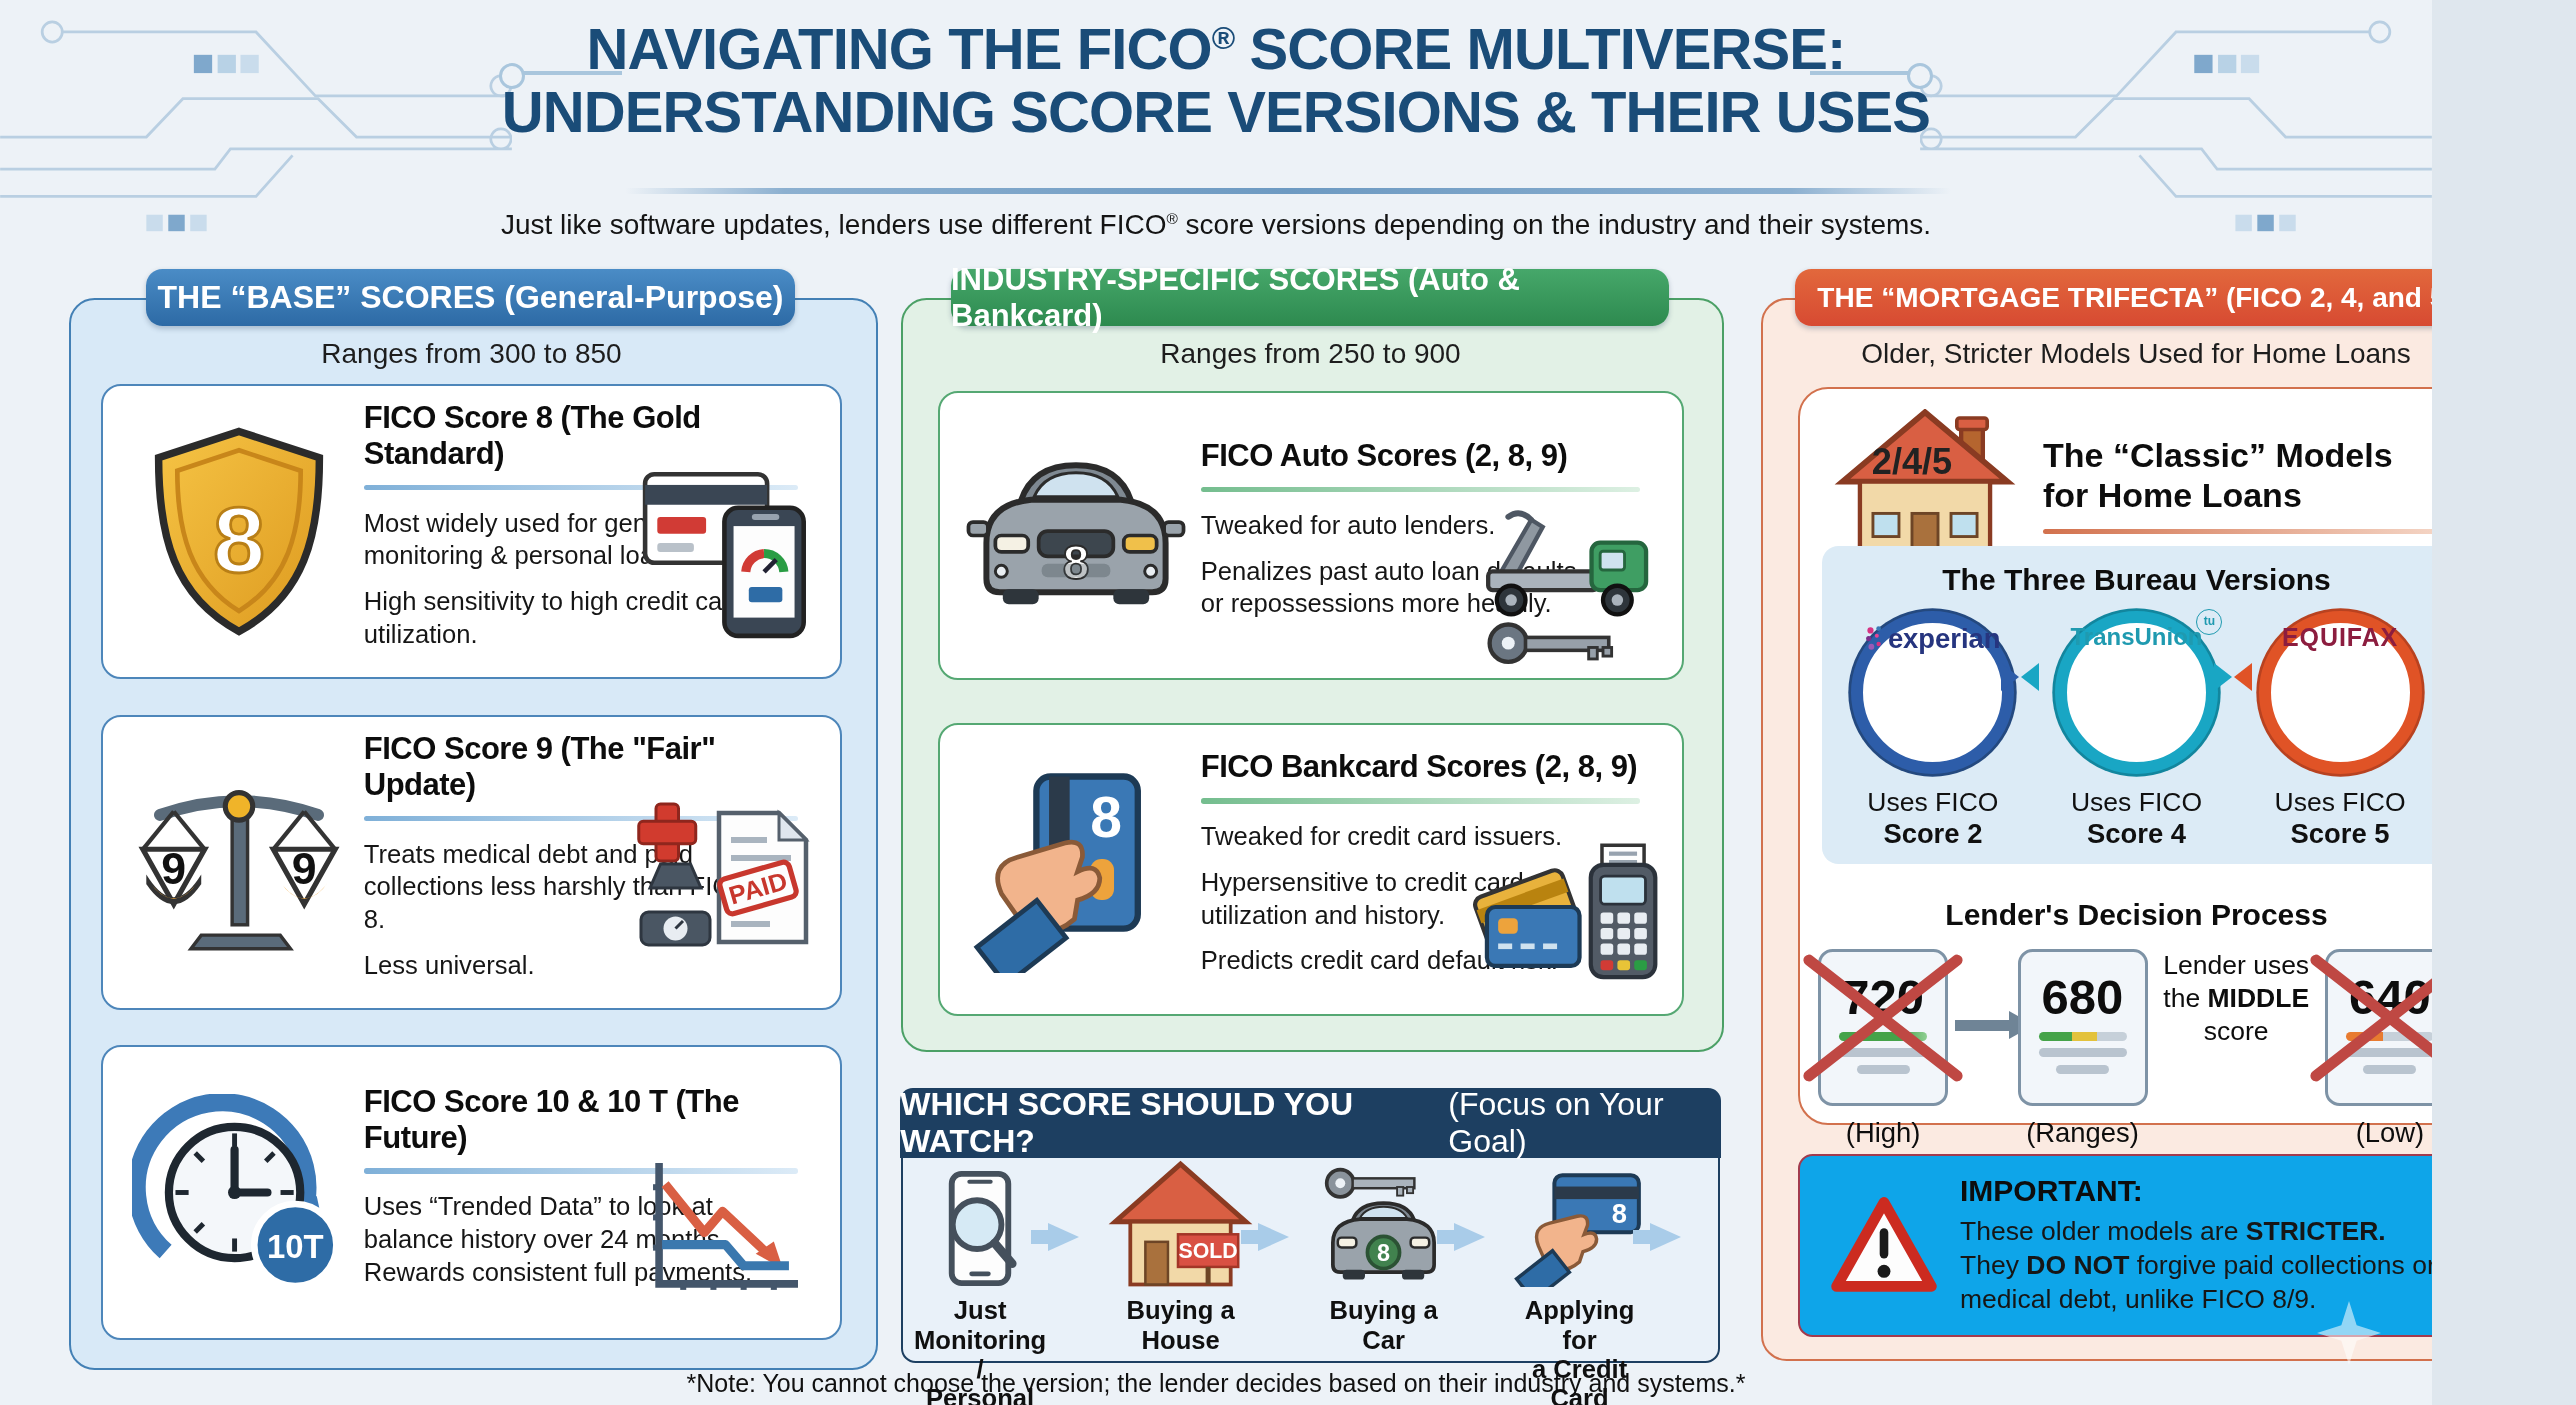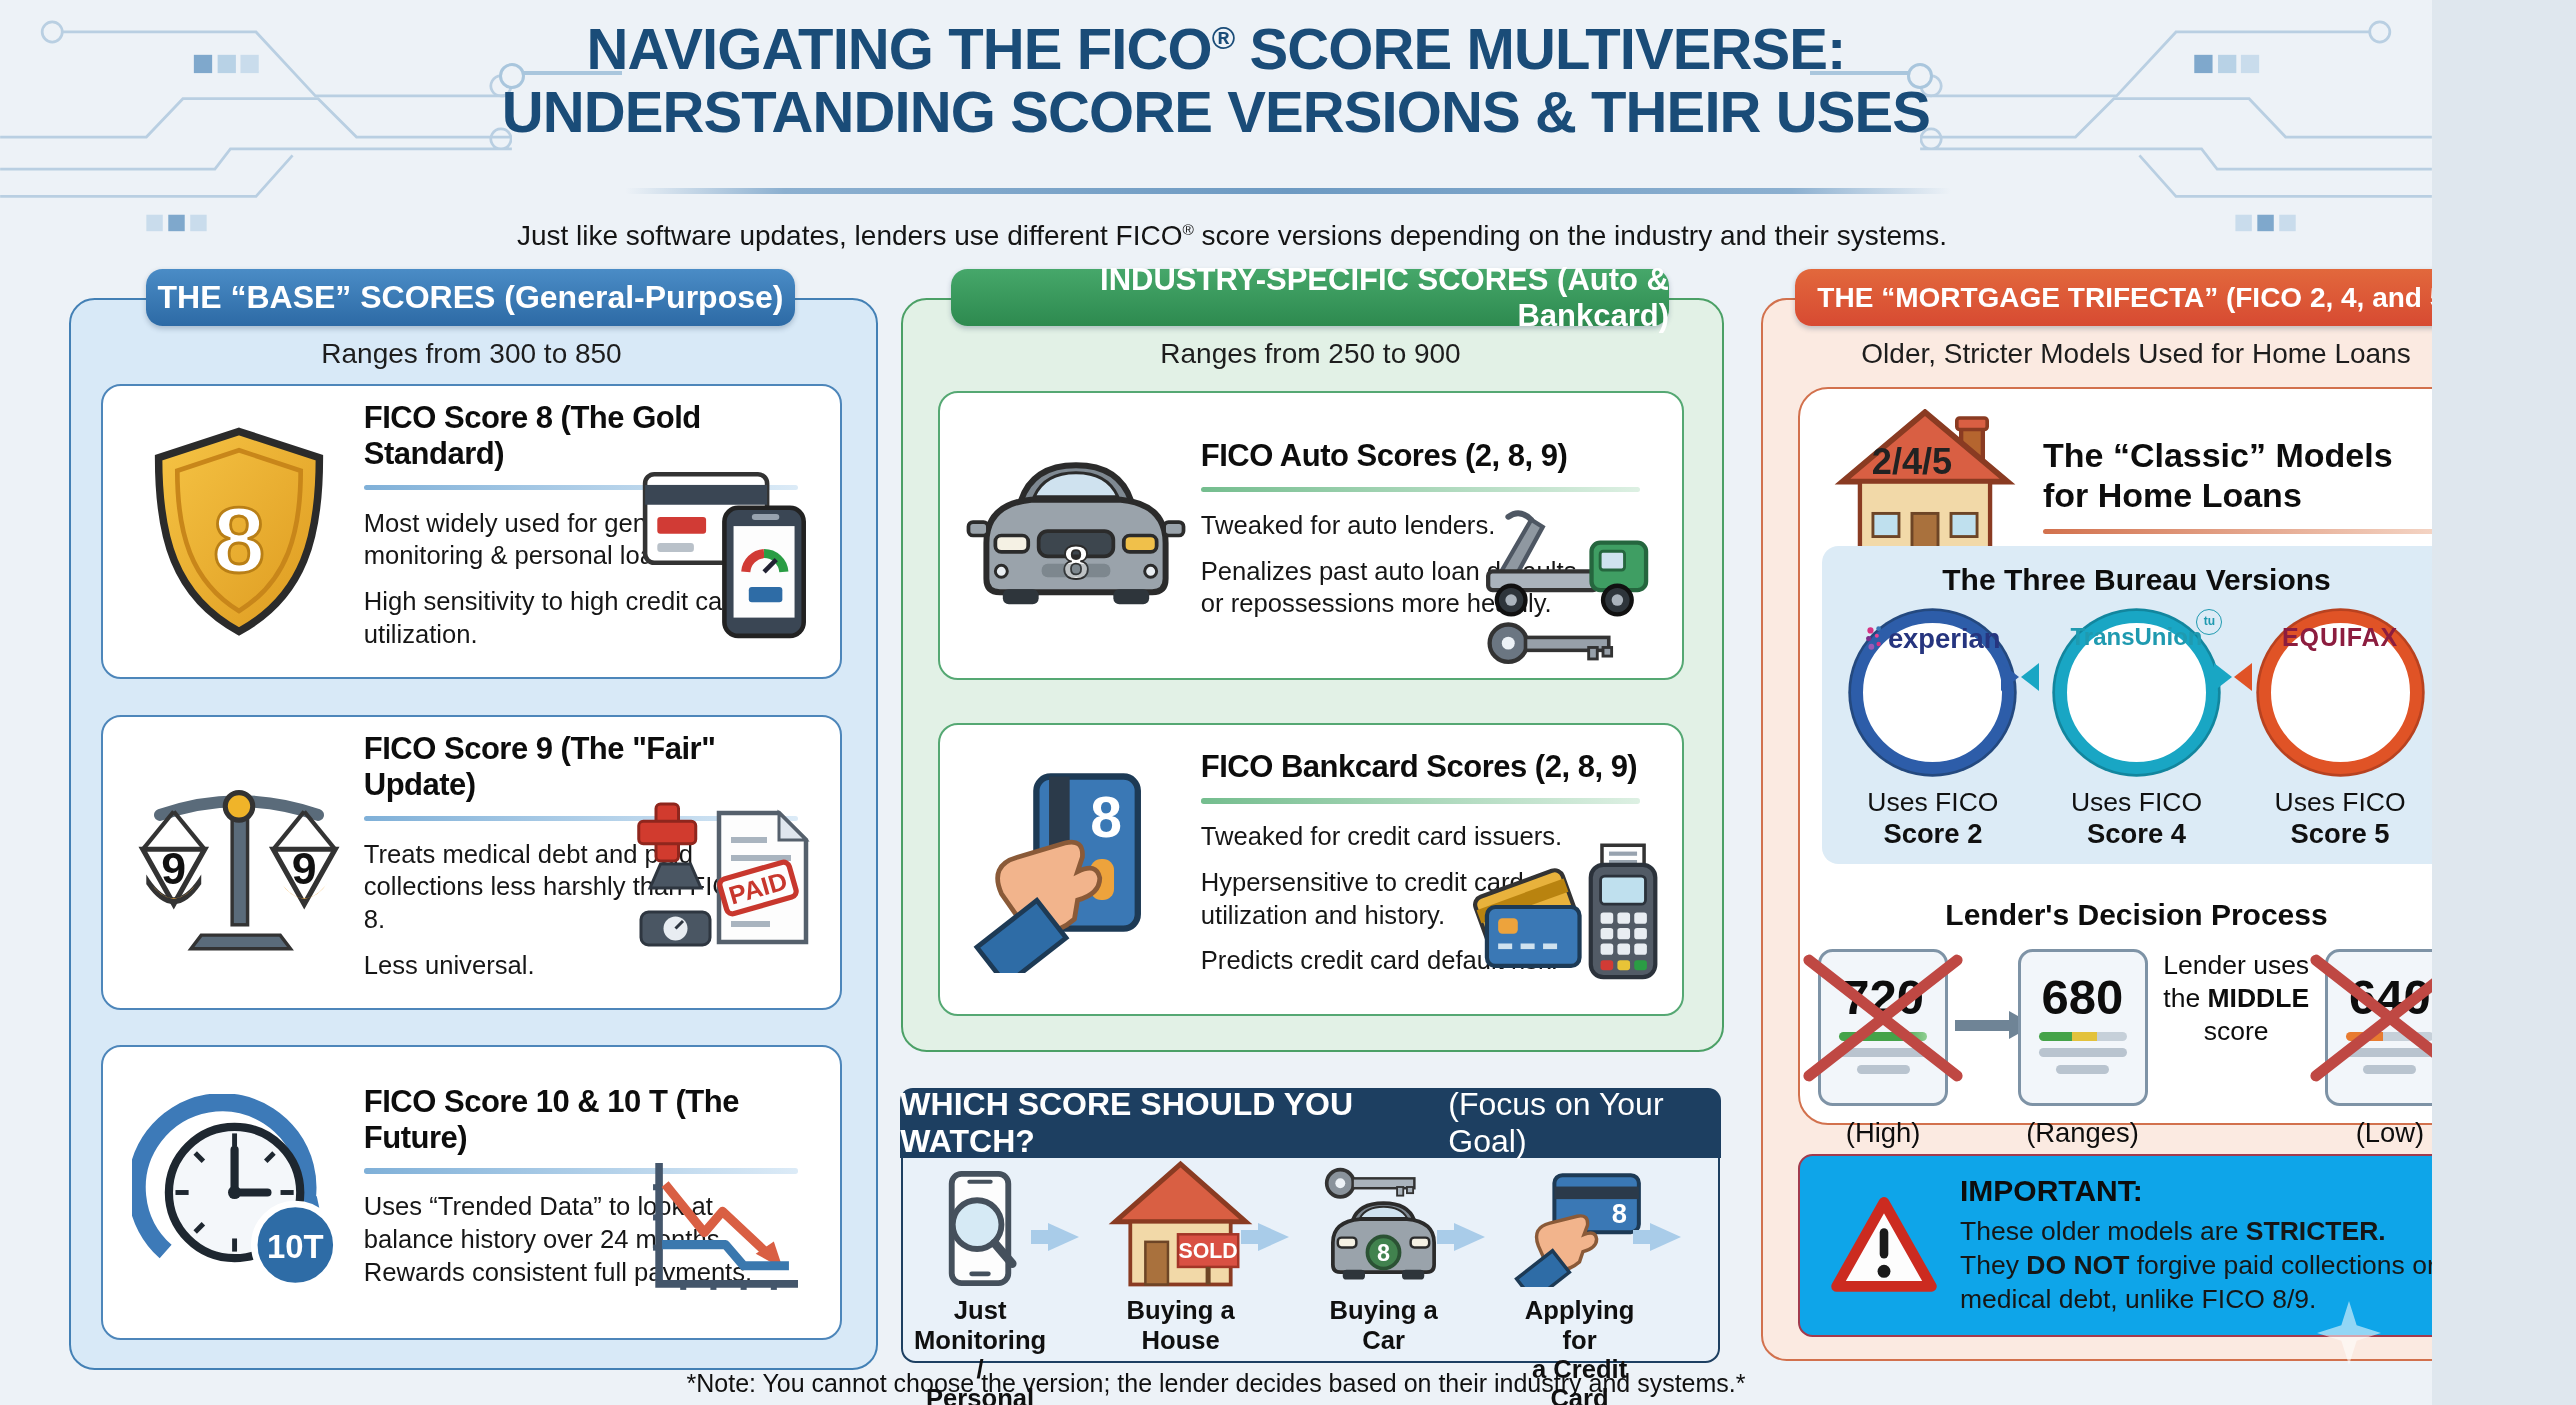--- a/index.html
+++ b/index.html
@@ -12,31 +12,31 @@
   .circuit.right{right:0;}
   
   .title-wrap{position:absolute;top:16.5px;left:0;width:100%;text-align:center;}
   .title-line{font-size:58px;line-height:1.1;font-weight:700;color:#1a4c78;letter-spacing:-0.9px;}
   .title-flank{position:absolute;top:71px;width:110px;height:3.7px;background:#a9c6dd;}
   .title-flank .dot{position:absolute;top:-8.2px;width:20px;height:20px;border:3.7px solid #a9c6dd;border-radius:50%;background:#edf2f7;}
   .flank-l{left:512px;} .flank-l .dot{left:-12.8px;}
   .flank-r{right:512px;} .flank-r .dot{right:-12.8px;}
   .title-divider{position:absolute;top:188px;left:625px;width:1326px;height:5.5px;border-radius:2.7px;
     background:linear-gradient(90deg,rgba(140,176,208,0),#8cb0d0 12%,#6d9ac2 50%,#8cb0d0 88%,rgba(140,176,208,0));}
-  .subtitle{position:absolute;top:220px;left:0;width:100%;text-align:center;font-size:28px;color:#141414;padding-left:16px;}
+  .subtitle{position:absolute;top:209px;left:0;width:100%;text-align:center;font-size:28px;color:#141414;}
   sup{font-size:55%;}
   
   .panel{position:absolute;border-radius:25.6px;border:2.7px solid;}
   .panel1{left:69px;top:298px;width:805px;height:1068px;background:#d8e9f7;border-color:#4380b5;}
   .panel2{left:901px;top:298px;width:819px;height:750px;background:#e2f1e6;border-color:#4ba066;}
   .panel3{left:1761px;top:298px;width:750px;height:1059px;background:#fbeae1;border-color:#d2714d;}
   .pill{position:absolute;top:269px;height:57px;border-radius:16.5px;color:#fff;font-weight:700;
         display:flex;align-items:center;justify-content:center;box-shadow:0 2.7px 5.5px rgba(30,60,90,.25);}
   .pill1{left:146px;width:649px;font-size:32px;background:linear-gradient(180deg,#4a8cc6,#2d6aa5);}
-  .pill2{left:951px;width:718px;font-size:31px;background:linear-gradient(180deg,#46a76a,#2d8a4f);text-align:right;}
+  .pill2{left:951px;width:718px;font-size:31px;background:linear-gradient(180deg,#46a76a,#2d8a4f);}
   .pill3{left:1795px;width:682px;font-size:28px;background:linear-gradient(180deg,#e2683c,#d74a32);}
   .range{position:absolute;top:338px;text-align:center;font-size:28px;color:#1d1d1d;}
   .range1{left:69px;width:805px;}
   .range2{left:901px;width:819px;}
   .range3{left:1761px;width:750px;}
   
   .card{position:absolute;background:#fff;border:2.7px solid;border-radius:20px;display:flex;align-items:center;
         padding:0 24px;box-sizing:border-box;}
   .card.blue{border-color:#4d86ba;}
   .card.green{border-color:#55a873;}

